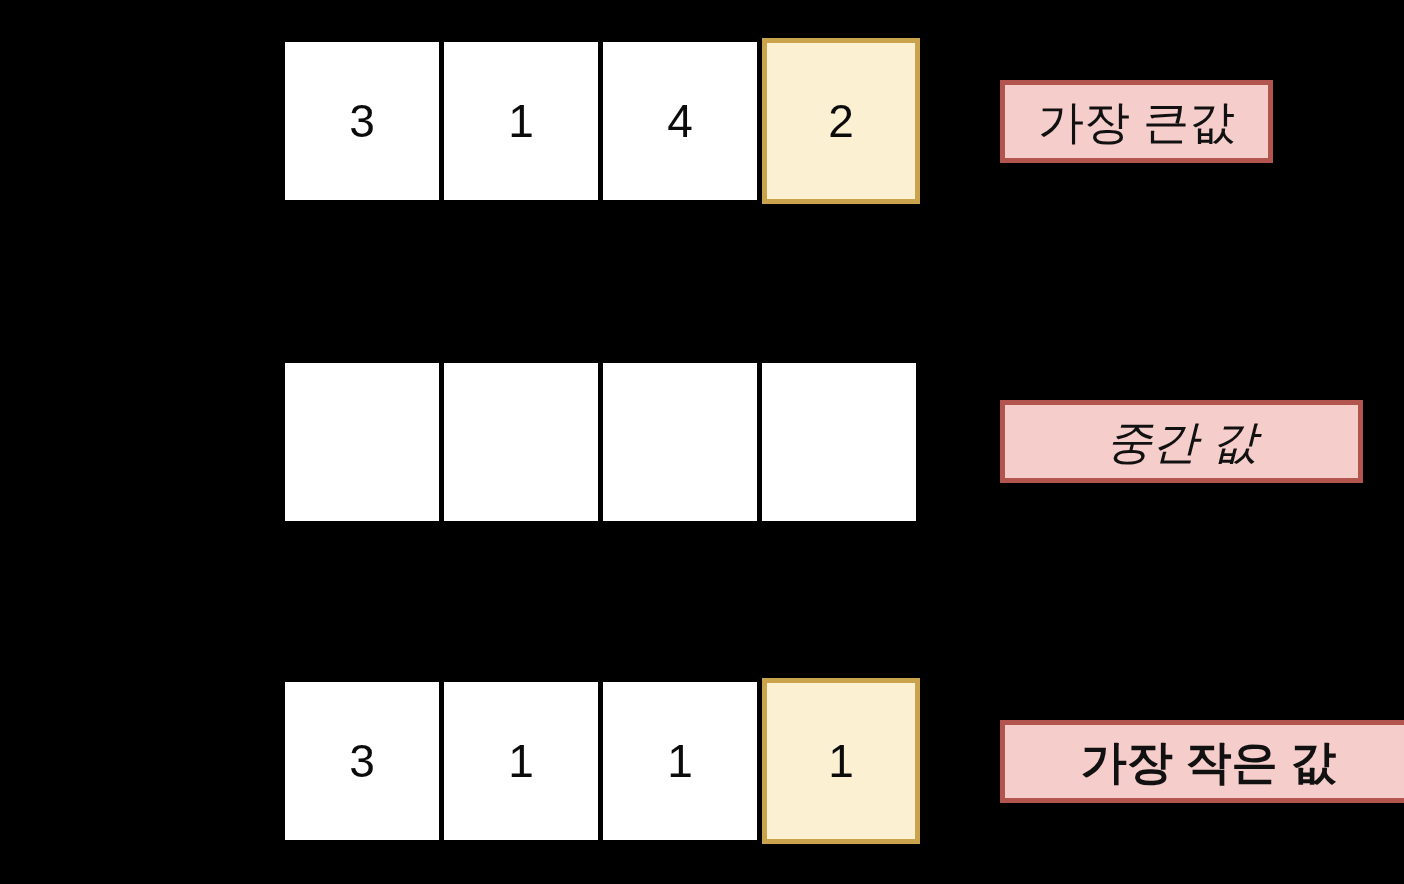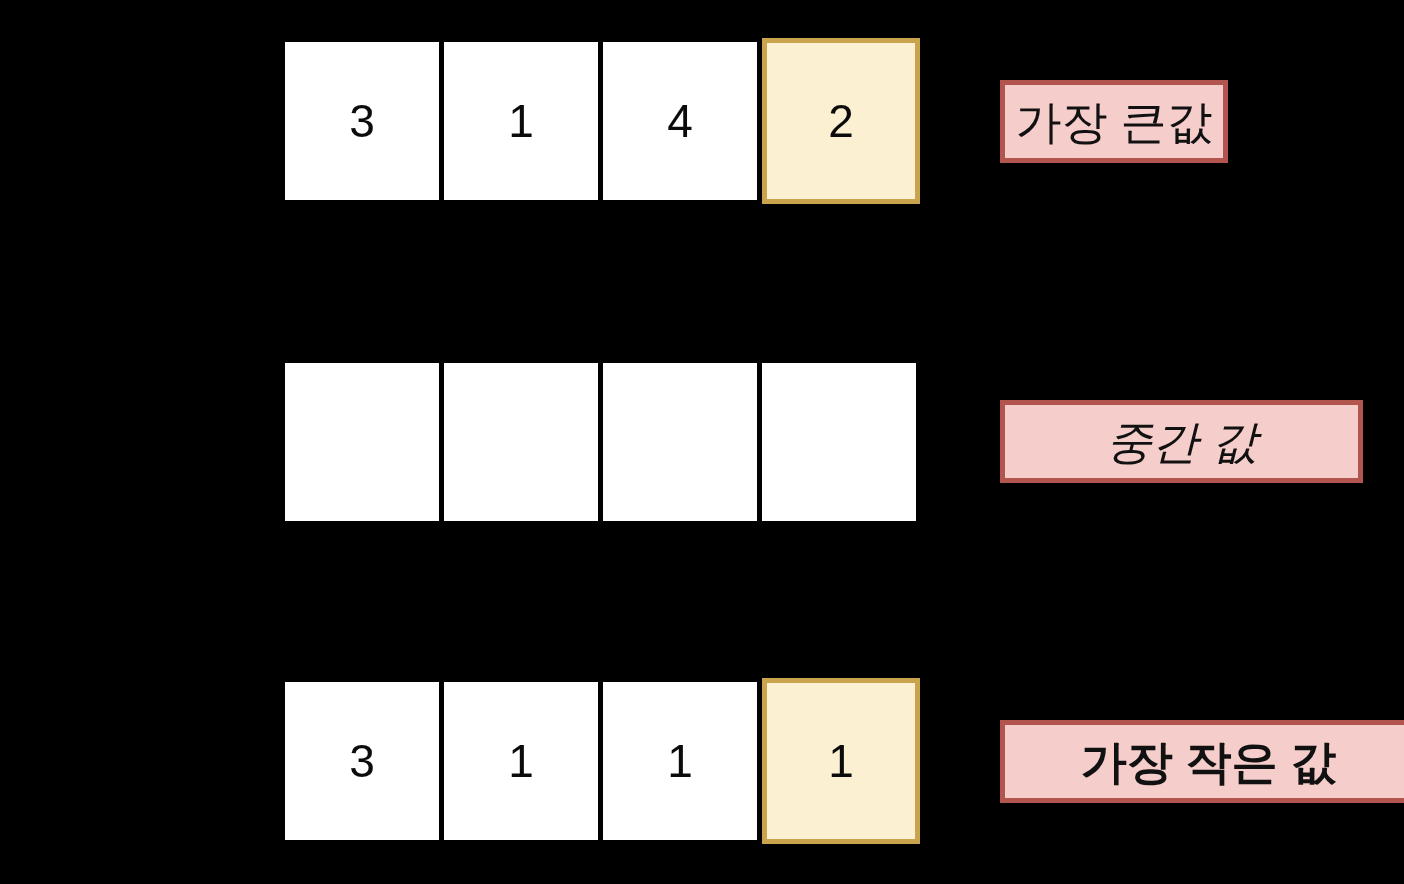--- a/index.html
+++ b/index.html
@@ -48,21 +48,21 @@
     background: var(--label-bg, #F5CDCB);
     border: 5px solid var(--label-border, #B2554F);
     color: var(--label-text, #111);
     display: flex;
     align-items: center;
     justify-content: center;
     font-size: 46px;
     line-height: 1;
     white-space: nowrap;
   }
-  .label1 { top: 80px;  width: 228px; text-align: center; }
+  .label1 { top: 80px;  width: 273px; text-align: center; }
   .label2 { top: 400px; width: 363px; font-style: italic; }
   .label3 { top: 720px; width: 417px; font-weight: bold; }
 </style>
 </head>
 <body>
 
 <div class="canvas">
 
   <div class="cells row1-cells">
     <div class="cell">

